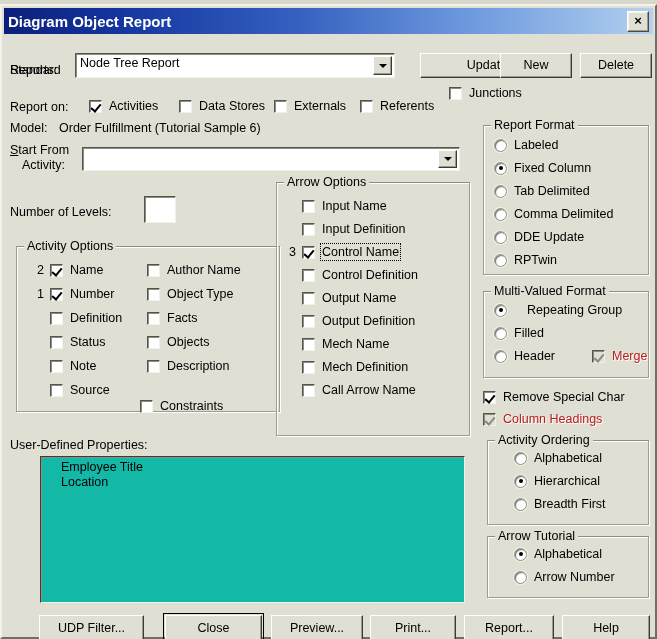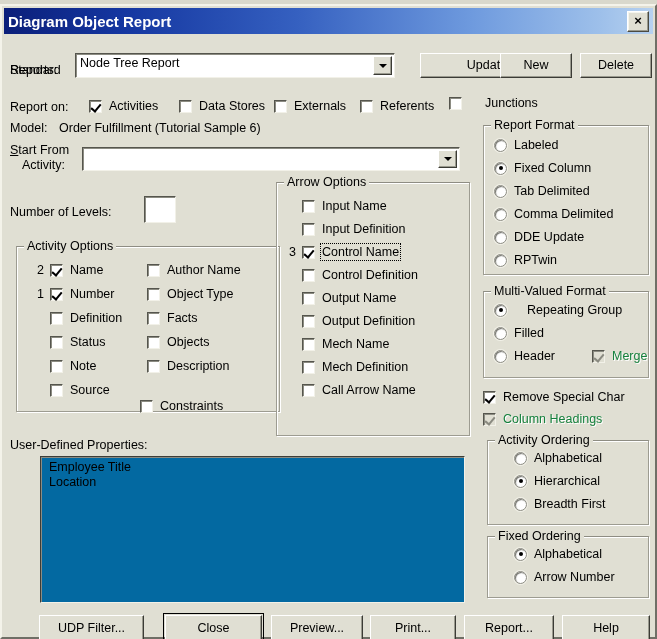--- a/index.html
+++ b/index.html
@@ -94,43 +94,43 @@
     border-right:1px solid #f2f1e8;border-bottom:1px solid #f2f1e8;
     box-shadow:inset 1px 1px 0 #8c8c82;
     position:relative;flex:0 0 auto;
   }
   .cb .box.on::after{
     content:"";position:absolute;left:3px;top:1px;width:4px;height:8px;
     border:solid #000;border-width:0 2px 2px 0;transform:rotate(40deg);
   }
   .cb.dis .box{background:#e0dfd3;}
   .cb.dis .box.on::after{border-color:#8a8a80;}
-  .cb.dis .ctext{color:#15803d;text-shadow:1px 1px 0 #ffffff;}
+  .cb.dis .ctext{color:#b91c1c;text-shadow:1px 1px 0 #ffffff;}
   .cb .ctext{margin-left:7px;}
   .cb .num{position:absolute;left:-13px;top:0px;font-size:12.5px;}
   .focusrect{outline:1px dotted #000;outline-offset:1px;}
   
   .rb{position:absolute;display:flex;align-items:center;white-space:nowrap;font-size:12.5px;}
   .rb .circ{
     width:13px;height:13px;border-radius:50%;background:#fff;
     box-sizing:border-box;flex:0 0 auto;position:relative;
     border:1px solid #8c8c82;
     box-shadow:inset 1px 1px 1px #70706a, 0 0 0 1px #f2f1e8;
   }
   .rb .circ.on::after{
     content:"";position:absolute;left:3.5px;top:3.5px;width:4px;height:4px;
     border-radius:50%;background:#000;
   }
   .rb .rtext{margin-left:7px;}
   .listbox{
-    position:absolute;background:#0369a1;box-sizing:border-box;
+    position:absolute;background:#14b8a6;box-sizing:border-box;
     border-top:1px solid #3d3d37;border-left:1px solid #3d3d37;
     border-right:1px solid #f2f1e8;border-bottom:1px solid #f2f1e8;
     box-shadow:inset 1px 1px 0 #8c8c82;
-    padding:3px 8px;font-size:12.5px;overflow:hidden;
+    padding:3px 20px;font-size:12.5px;overflow:hidden;
   }
   .listbox .li{line-height:15px;white-space:nowrap;}
 </style>
 </head>
 <body>
 
 <div class="dialog">
 
   <div class="titlebar">
     <span class="ttl">Diagram Object Report</span>
@@ -161,21 +161,21 @@
     <span class="ctext">Data Stores</span>
   </div>
   <div class="cb" style="left:272px;top:93px;">
     <span class="box"></span>
     <span class="ctext">Externals</span>
   </div>
   <div class="cb" style="left:358px;top:93px;">
     <span class="box"></span>
     <span class="ctext">Referents</span>
   </div>
-  <div class="cb" style="left:447px;top:90px;gap:16px;">
+  <div class="cb" style="left:447px;top:80px;">
     <span class="box"></span>
     <span class="ctext">Junctions</span>
   </div>
 
   <div class="lbl" style="left:8px;top:115px;">Model:</div>
   <div class="lbl" style="left:57px;top:115px;">Order Fulfillment (Tutorial Sample 6)</div>
 
   <div class="lbl" style="left:8px;top:137px;"><span class="u">S</span>tart From</div>
   <div class="lbl" style="left:20px;top:152px;">Activity:</div>
 
@@ -359,21 +359,21 @@
       <span class="circ on"></span>
       <span class="rtext">Hierarchical</span>
     </div>
     <div class="rb" style="left:26px;top:56px;">
       <span class="circ"></span>
       <span class="rtext">Breadth First</span>
     </div>
   </div>
 
   <div class="group" style="left:485px;top:530px;width:162px;height:62px;">
-    <span class="gtitle">Fixed Ordering</span>
+    <span class="gtitle">Arrow Tutorial</span>
 
     <div class="rb" style="left:26px;top:10px;">
       <span class="circ on"></span>
       <span class="rtext">Alphabetical</span>
     </div>
     <div class="rb" style="left:26px;top:33px;">
       <span class="circ"></span>
       <span class="rtext">Arrow Number</span>
     </div>
   </div>

